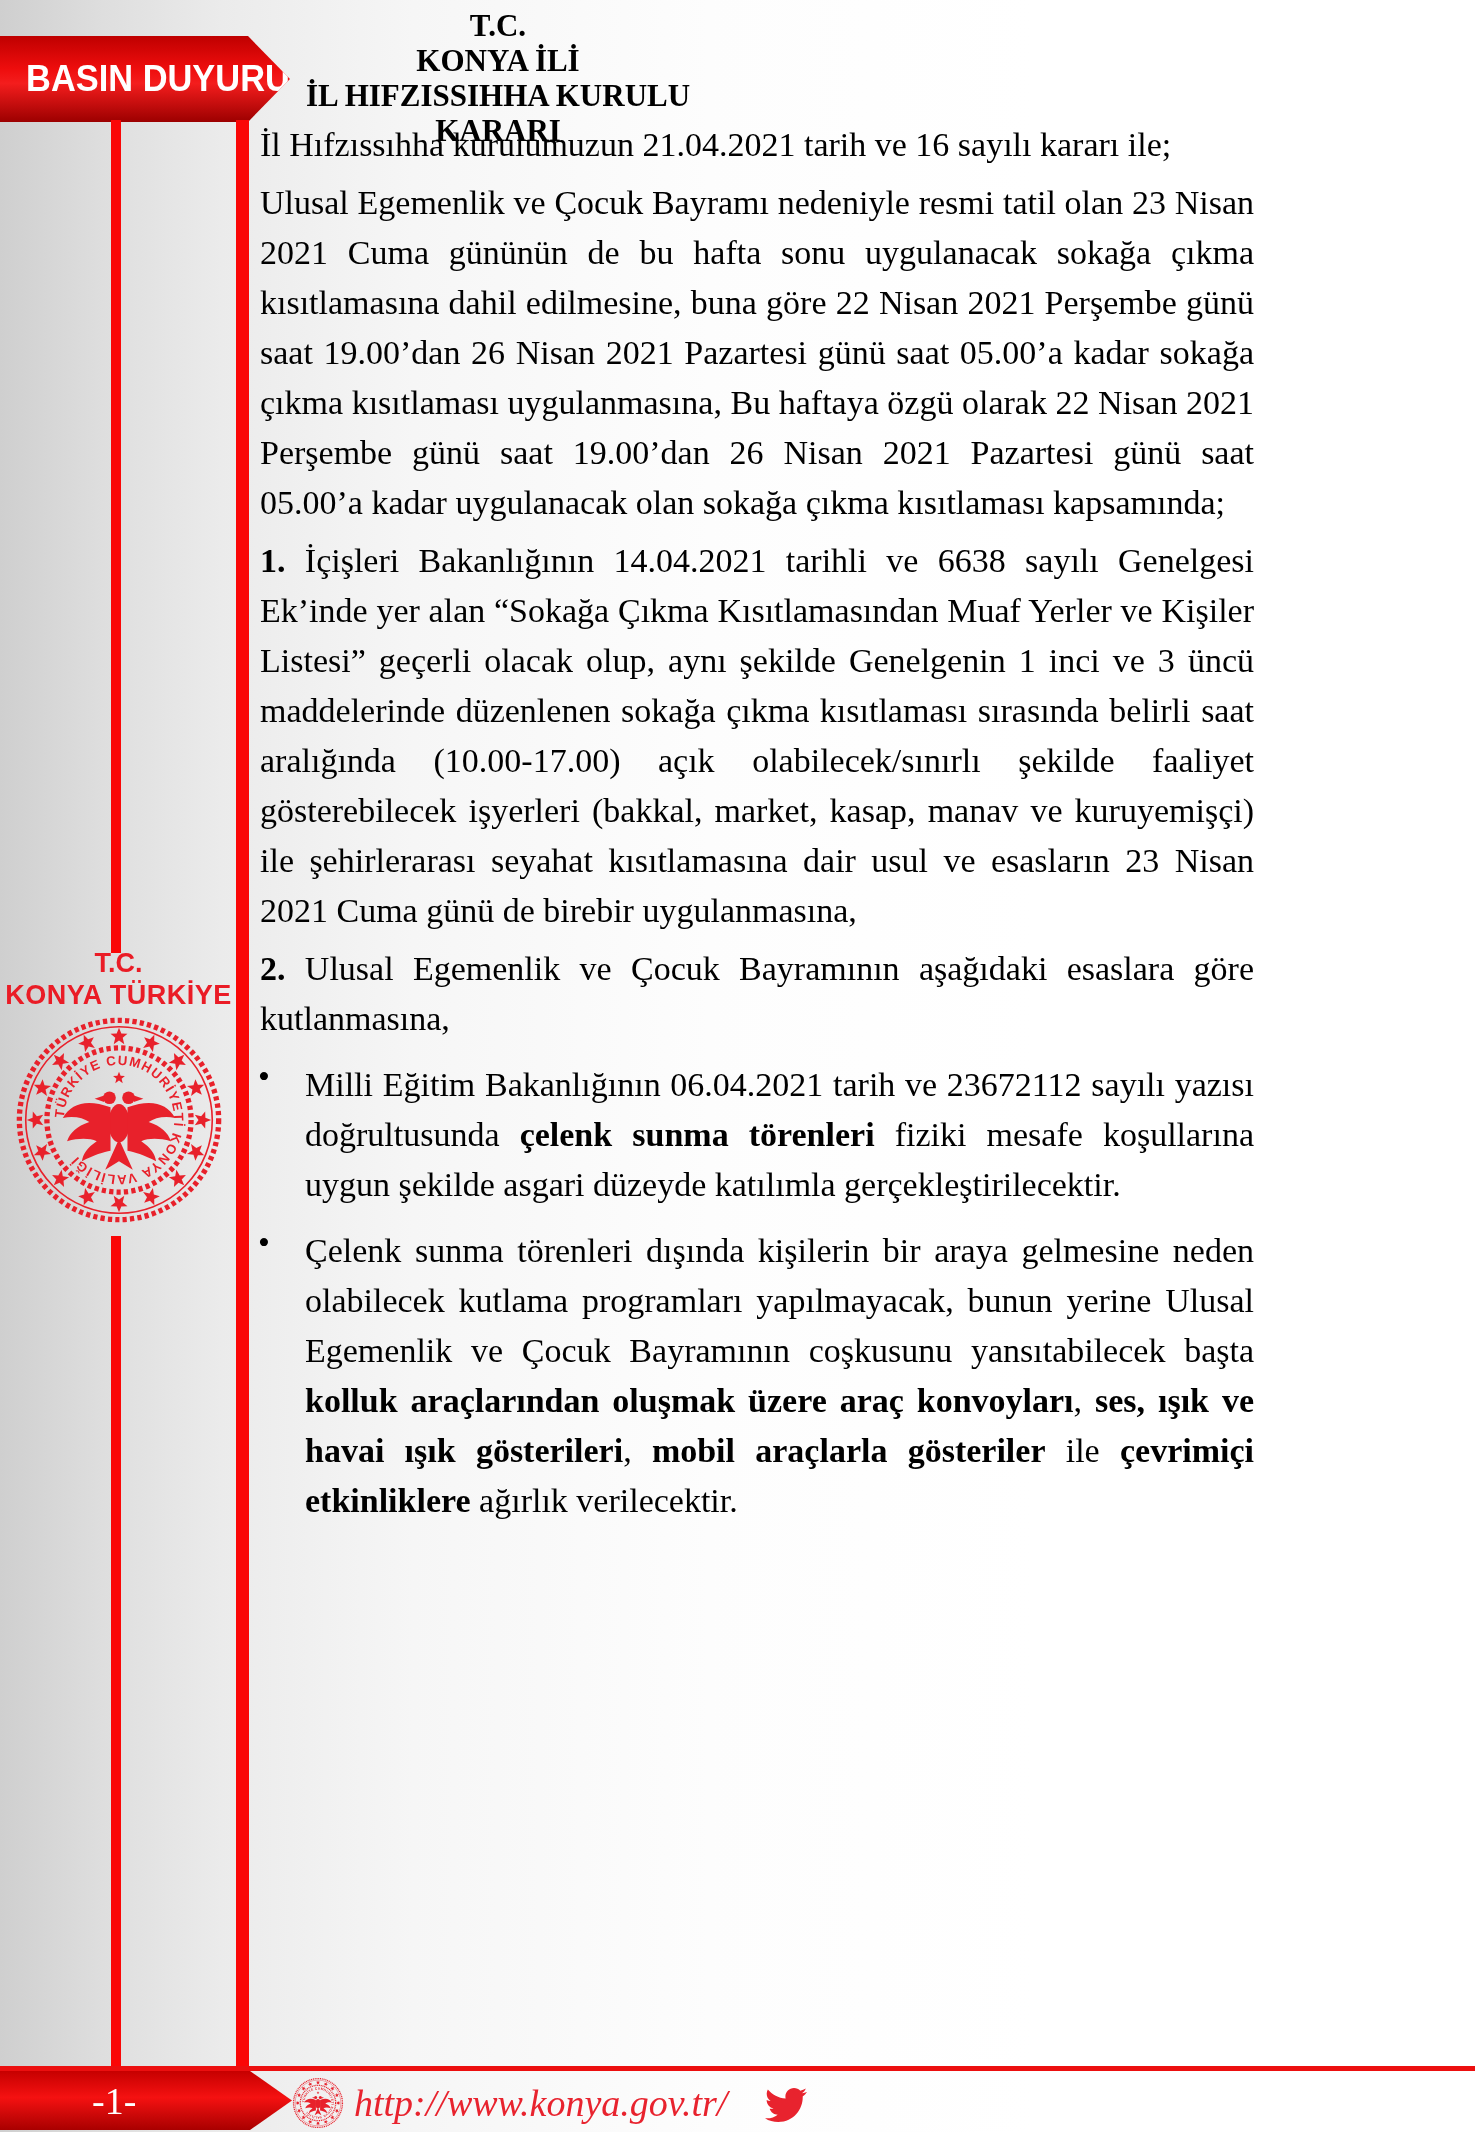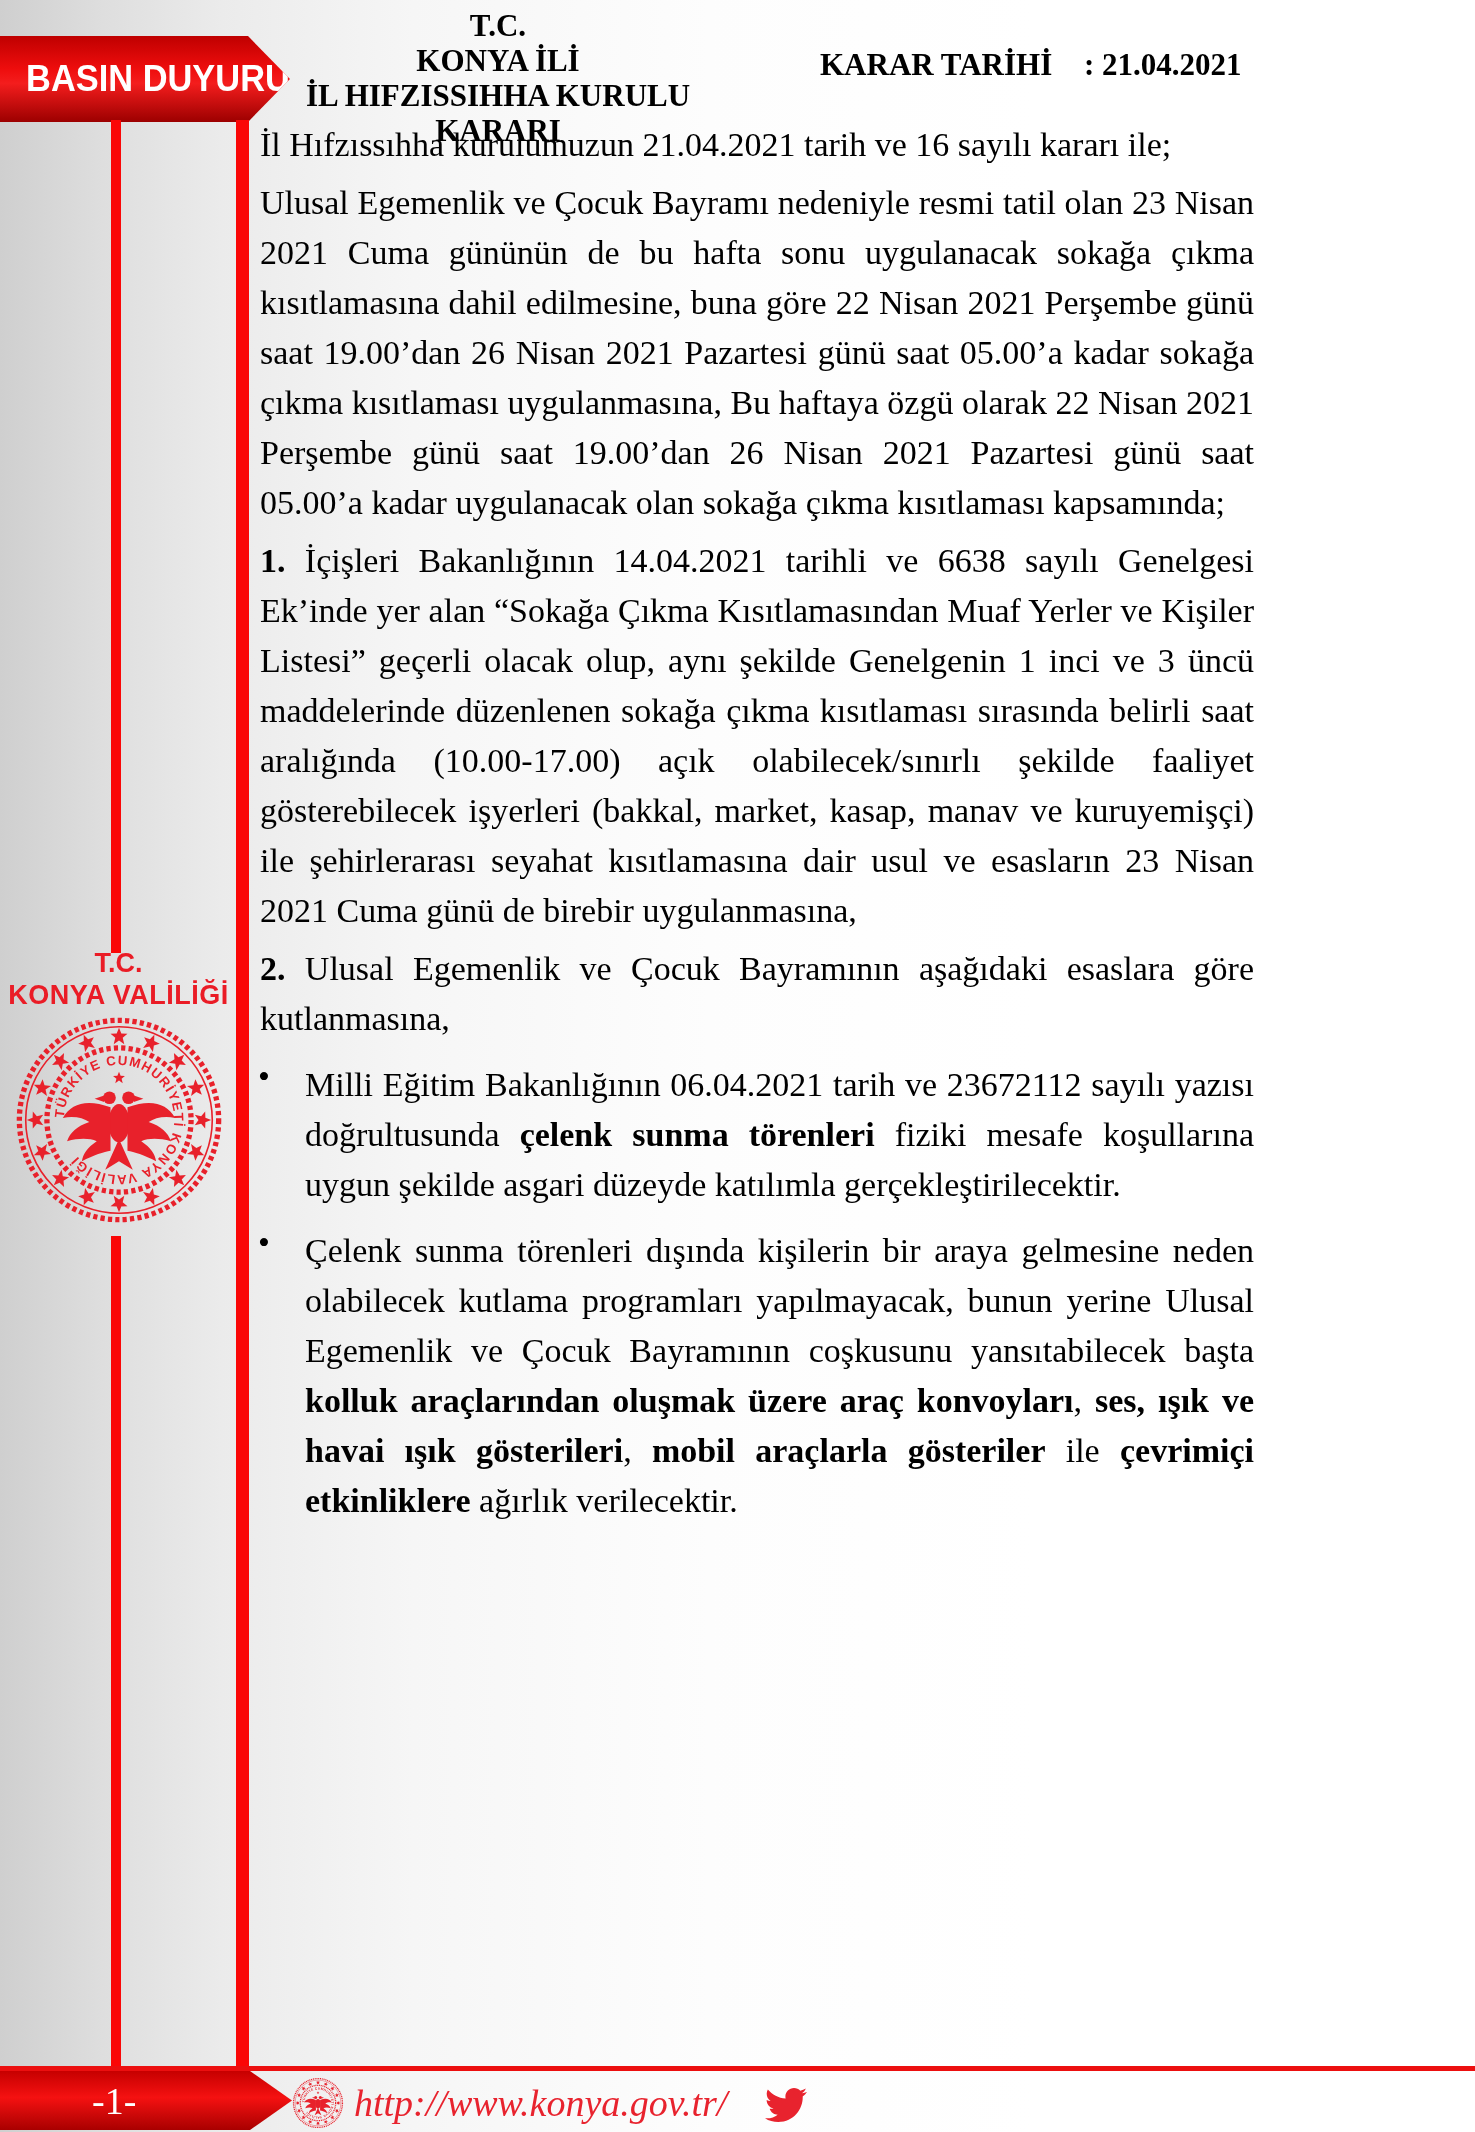--- a/index.html
+++ b/index.html
@@ -75,23 +75,20 @@
   <div class="vline" id="vl1a"></div>
   <div class="vline" id="vl1b"></div>
   <div class="vline" id="vl2"></div>
 
   <div class="doc-title">
     <div>T.C.</div>
     <div>KONYA İLİ</div>
     <div>İL HIFZISSIHHA KURULU KARARI</div>
   </div>
   <div class="decision">
-    <div class="drow">
-      <span class="dlabel">KARAR TARİHİ</span><span>: 21.04.2021</span>
-    </div>
   </div>
 
   <div class="body-text">
     <p>İl Hıfzıssıhha kurulumuzun 21.04.2021 tarih ve 16 sayılı kararı ile;</p>
     <p>Ulusal Egemenlik ve Çocuk Bayramı nedeniyle resmi tatil olan 23 Nisan 2021 Cuma gününün de bu hafta sonu uygulanacak sokağa çıkma kısıtlamasına dahil edilmesine, buna göre 22 Nisan 2021 Perşembe günü saat 19.00’dan 26 Nisan 2021 Pazartesi günü saat 05.00’a kadar sokağa çıkma kısıtlaması uygulanmasına, Bu haftaya özgü olarak 22 Nisan 2021 Perşembe günü saat 19.00’dan 26 Nisan 2021 Pazartesi günü saat 05.00’a kadar uygulanacak olan sokağa çıkma kısıtlaması kapsamında;</p>
     <p>
       <b>1.</b><span> İçişleri Bakanlığının 14.04.2021 tarihli ve 6638 sayılı Genelgesi Ek’inde yer alan “Sokağa Çıkma Kısıtlamasından Muaf Yerler ve Kişiler Listesi” geçerli olacak olup, aynı şekilde Genelgenin 1 inci ve 3 üncü maddelerinde düzenlenen sokağa çıkma kısıtlaması sırasında belirli saat aralığında (10.00-17.00) açık olabilecek/sınırlı şekilde faaliyet gösterebilecek işyerleri (bakkal, market, kasap, manav ve kuruyemişçi) ile şehirlerarası seyahat kısıtlamasına dair usul ve esasların 23 Nisan 2021 Cuma günü de birebir uygulanmasına,</span>
     </p>
     <p>
       <b>2.</b><span> Ulusal Egemenlik ve Çocuk Bayramının aşağıdaki esaslara göre kutlanmasına,</span>
@@ -101,21 +98,21 @@
       <p class="bullet-body"><span>Milli Eğitim Bakanlığının 06.04.2021 tarih ve 23672112 sayılı yazısı doğrultusunda </span><b>çelenk sunma törenleri</b><span> fiziki mesafe koşullarına uygun şekilde asgari düzeyde katılımla gerçekleştirilecektir.</span></p>
     </div>
     <div class="bullet-row">
       <span class="bullet-marker">•</span>
       <p class="bullet-body"><span>Çelenk sunma törenleri dışında kişilerin bir araya gelmesine neden olabilecek kutlama programları yapılmayacak, bunun yerine Ulusal Egemenlik ve Çocuk Bayramının coşkusunu yansıtabilecek başta </span><b>kolluk araçlarından oluşmak üzere araç konvoyları</b><span>, </span><b>ses, ışık ve havai ışık gösterileri</b><span>, </span><b>mobil araçlarla gösteriler</b><span> ile </span><b>çevrimiçi etkinliklere</b><span> ağırlık verilecektir.</span></p>
     </div>
   </div>
 
   <div class="sidebar-org">
     <div class="l1">T.C.</div>
-    <div class="l2">KONYA VALİLİĞİ</div>
+    <div class="l2">KONYA TÜRKİYE</div>
   </div>
 
   <svg class="emblem" viewBox="0 0 200 200">
     <defs>
       <path id="st" d="M0,-8 L2.2,-2.5 L8,-2.3 L3.5,1.5 L5,7.5 L0,4 L-5,7.5 L-3.5,1.5 L-8,-2.3 L-2.2,-2.5 Z"></path>
       <path id="ringpath" d="M48,100 a52,52 0 0 1 104,0 a52,52 0 0 1 -104,0" fill="none"></path>
     </defs>
     <g id="emblem-g" fill="#e8212b">
       <circle cx="100" cy="100" r="94" fill="none" stroke="#e8212b" stroke-width="5" stroke-dasharray="4 3"></circle>
       <circle cx="100" cy="100" r="88" fill="none" stroke="#e8212b" stroke-width="1.5"></circle>

